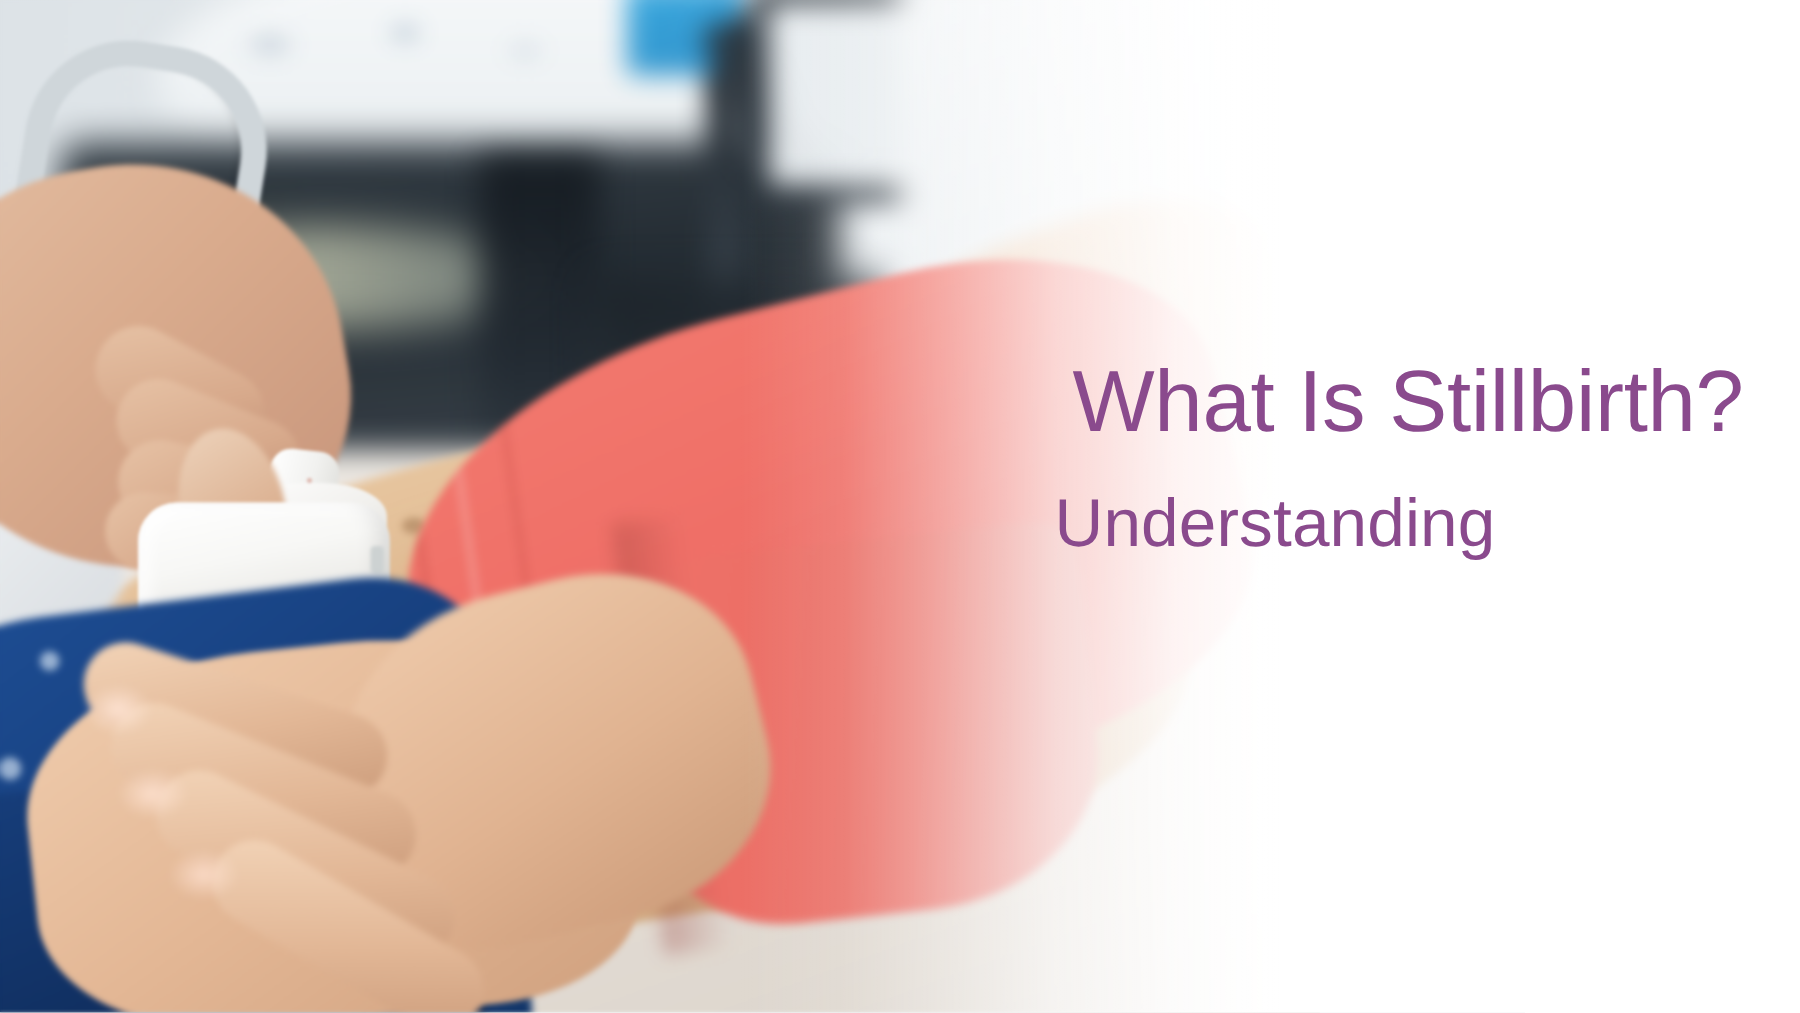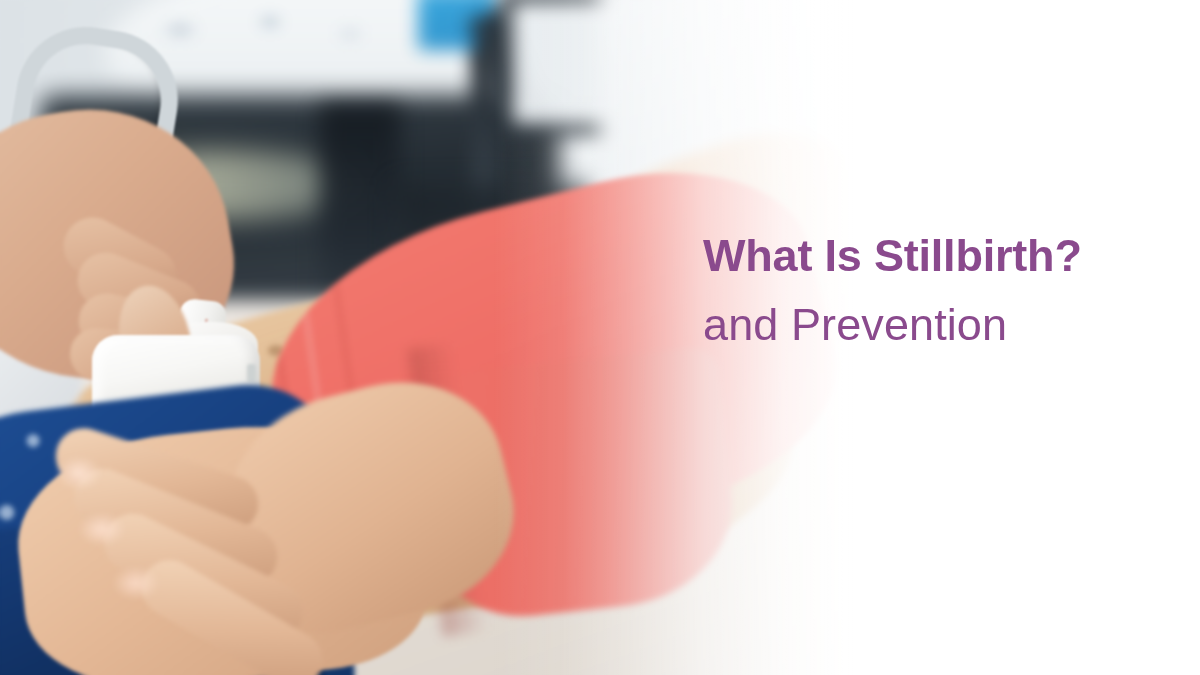--- a/index.html
+++ b/index.html
@@ -475,24 +475,24 @@
   }
 
   
   .text-block {
     position: absolute;
     left: 703px;
     top: 222px;
     width: 470px;
   }
   .headline {
-    margin: 0;
+    margin: 12px;
     font-family: "Liberation Sans", sans-serif;
-    font-weight: 700;
-    font-size: 45px;
+    font-weight: 400;
+    font-size: 58px;
     line-height: 68px;
     letter-spacing: -0.2px;
     color: #8a4a8d;
     white-space: nowrap;
   }
   .subhead-line {
     margin: 0;
     font-family: "Liberation Sans", sans-serif;
     font-weight: 400;
     font-size: 45px;
@@ -567,16 +567,16 @@
     <div class="nail-hi"></div>
     <div class="nail-hi2"></div>
     <div class="nail-hi3"></div>
 
     <div class="photo-softness"></div>
     <div class="fade-right"></div>
   </div>
 
   <div class="text-block">
     <h1 class="headline">What Is Stillbirth?</h1>
-    <p class="subhead-line">and Prevention</p>
+    <p class="subhead-line">Understanding</p>
   </div>
 
 </div>
 
 </body></html>

